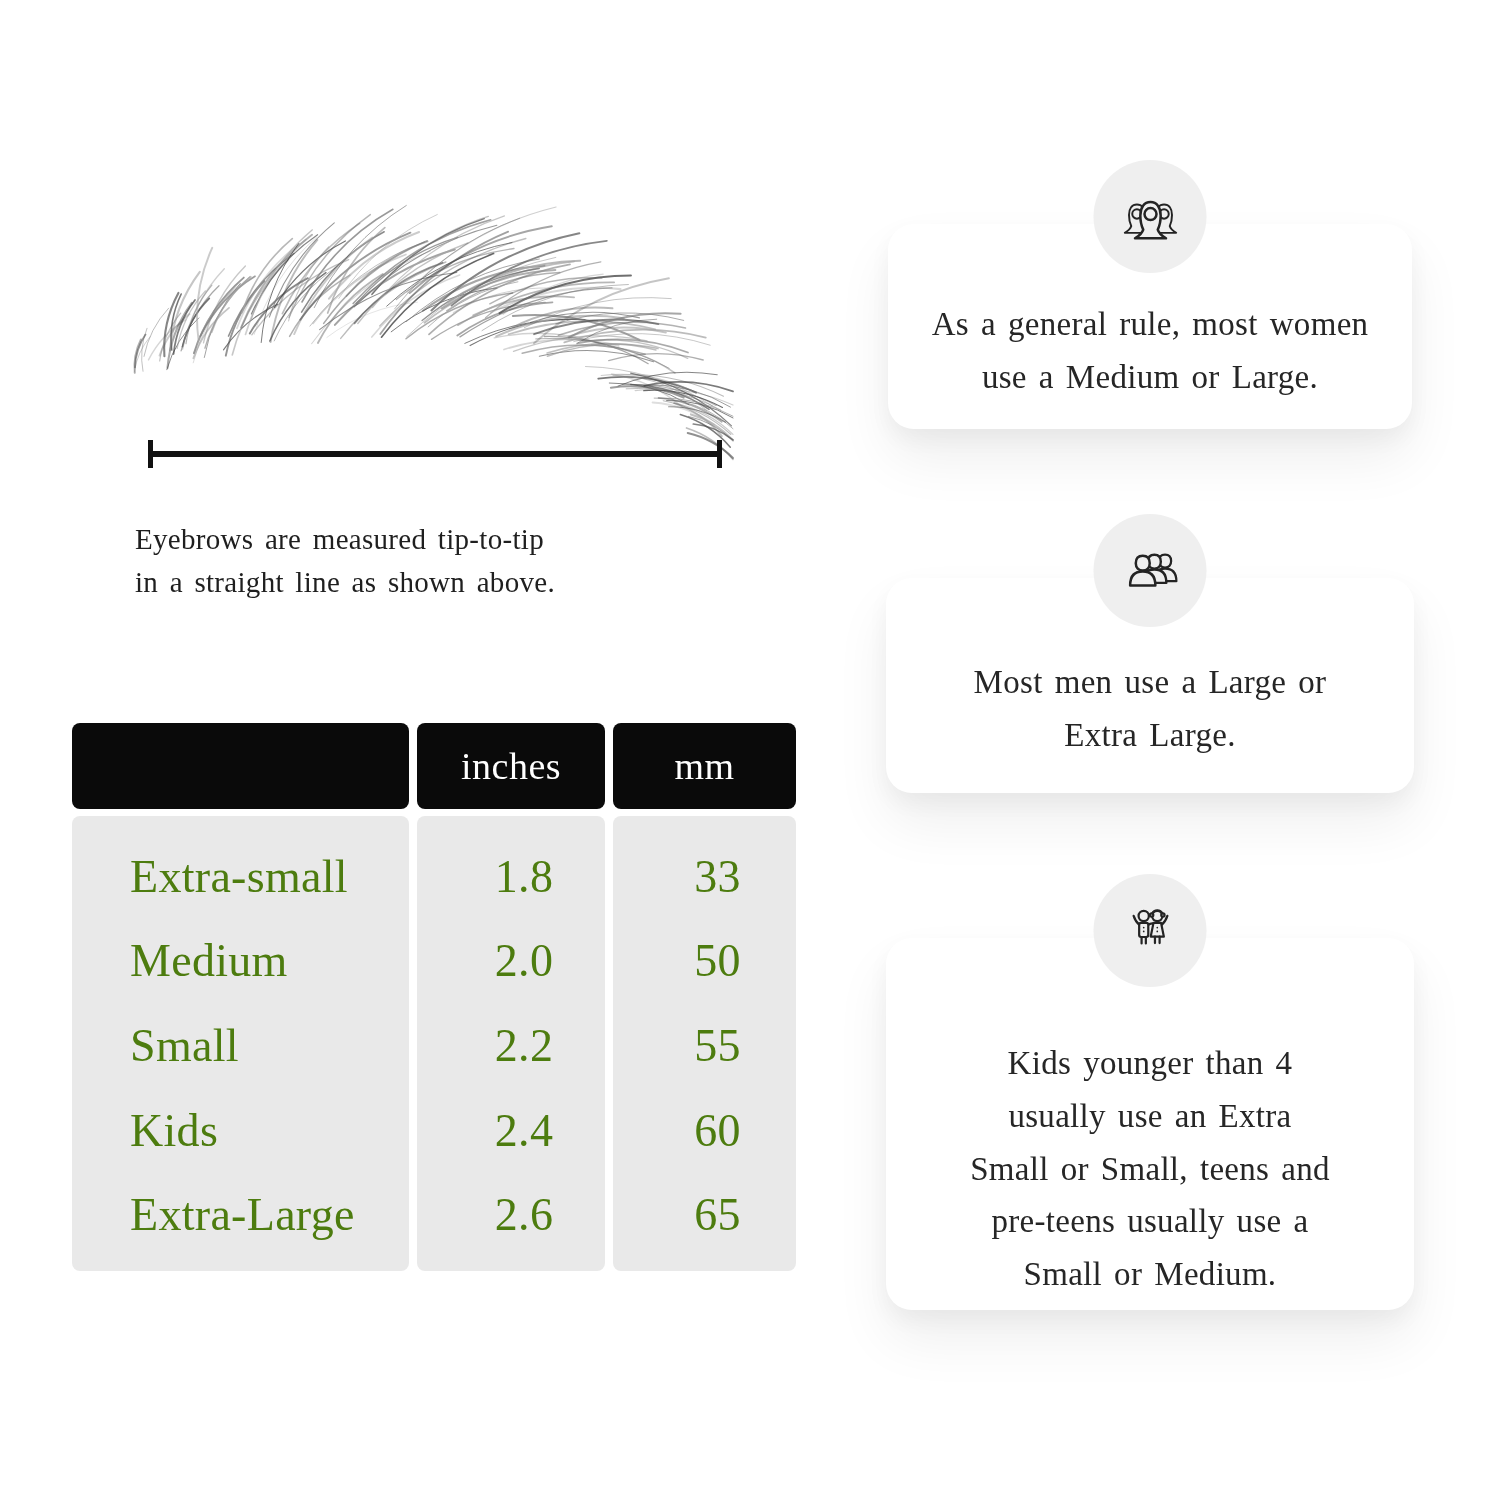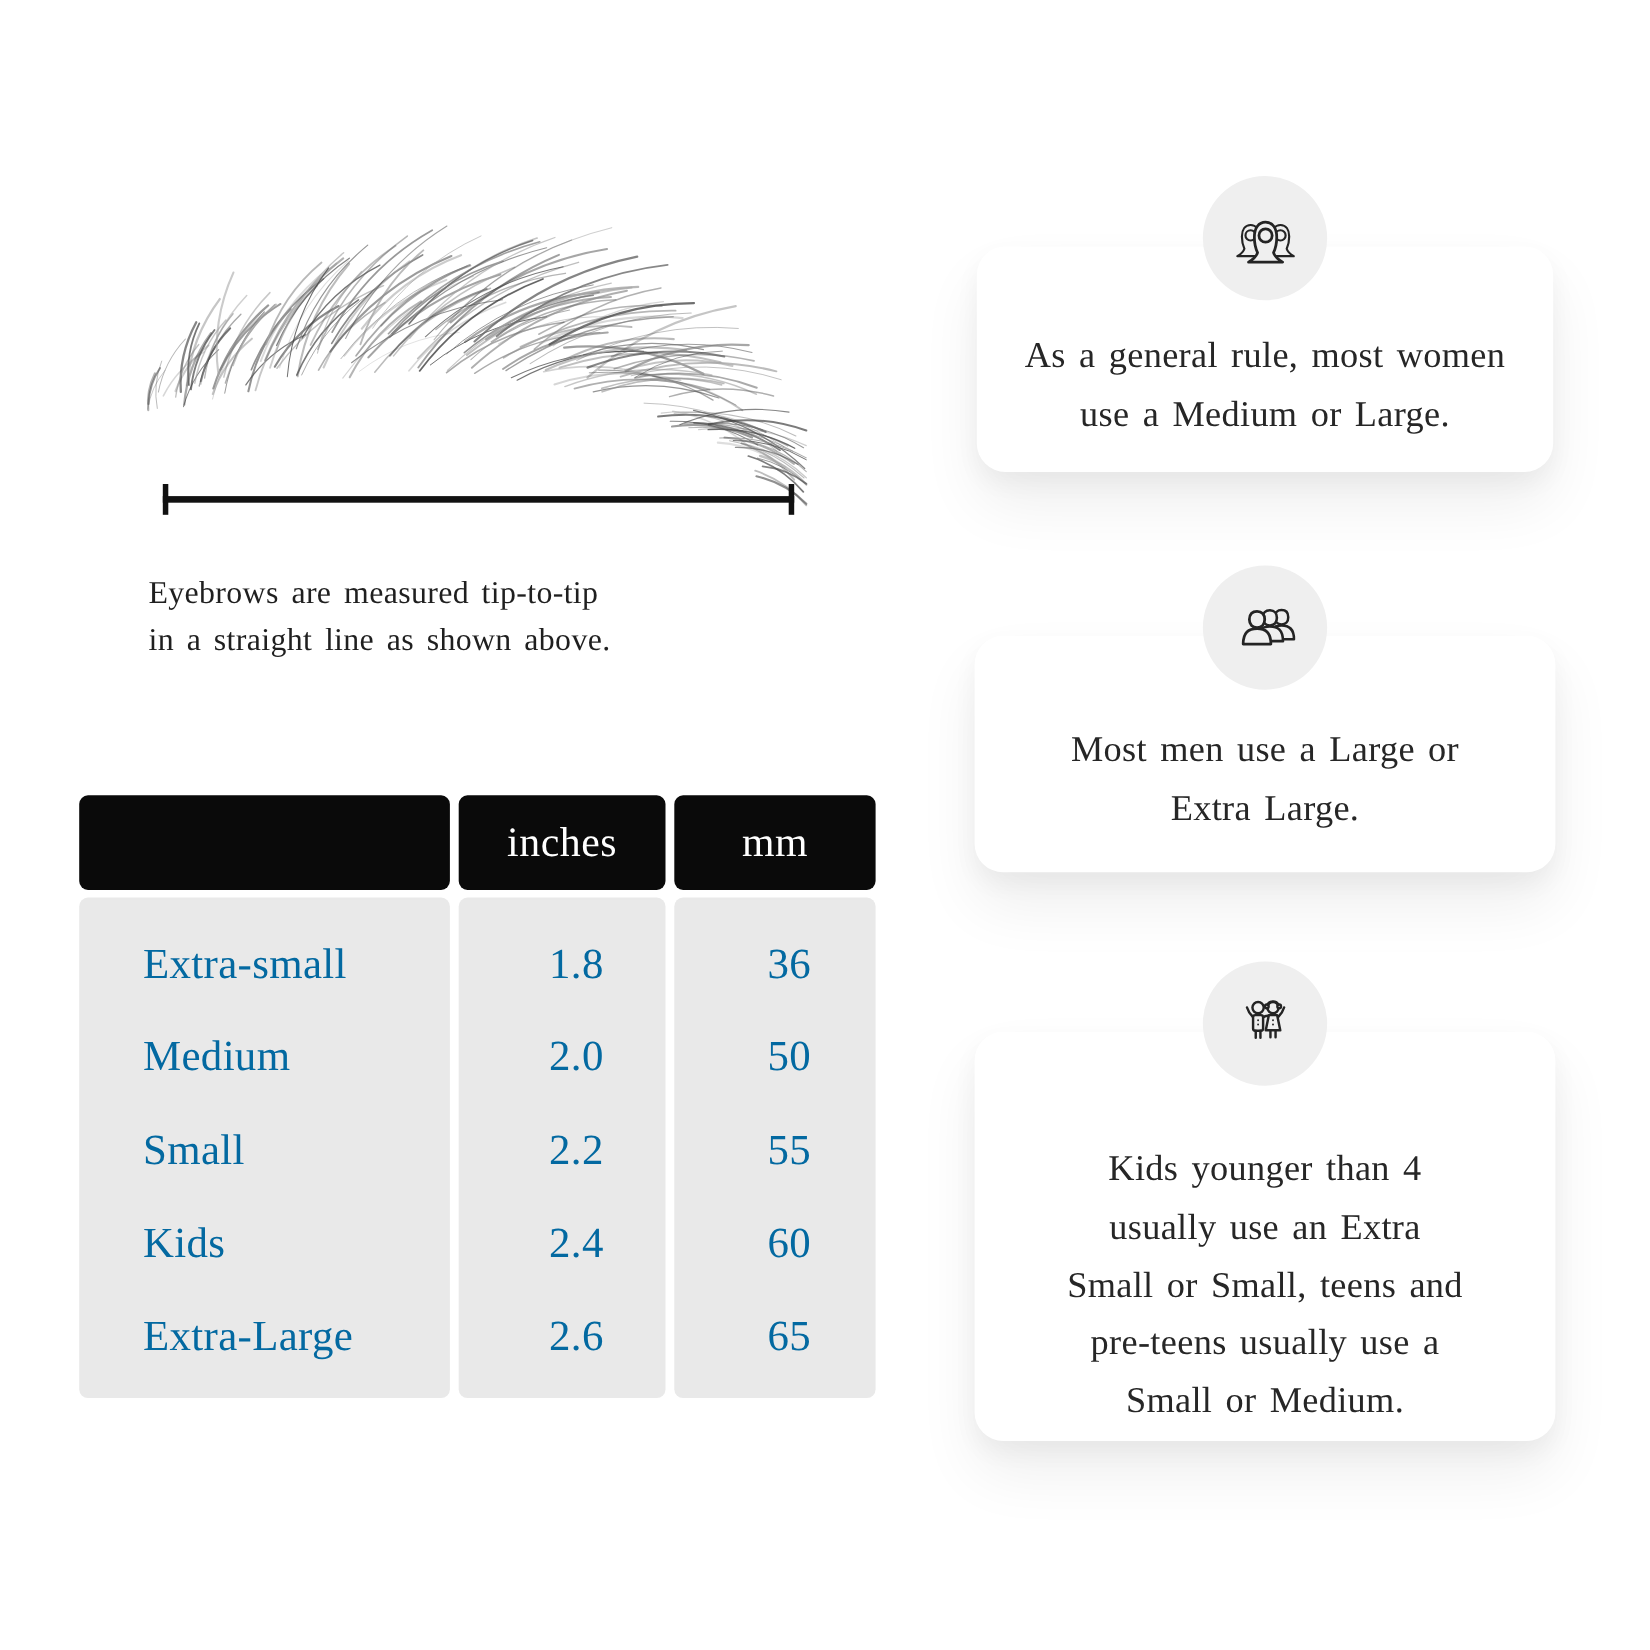--- a/index.html
+++ b/index.html
@@ -34,21 +34,21 @@
     display:flex;align-items:center;justify-content:center;
     color:#fff;font-size:38px;letter-spacing:0.5px;
   }
   .tcol{
     height:455px;background:#e9e9e9;border-radius:8px;
     display:flex;flex-direction:column;
     padding:18px 0 14px 0;box-sizing:border-box;
   }
   .tcell{
     flex:1;display:flex;align-items:center;
-    font-size:39px;color:#0369a1;letter-spacing:0.3px;
+    font-size:46px;color:#4d7c0f;letter-spacing:0.3px;
   }
   .tcol.labels .tcell{padding-left:58px;}
   .tcol.nums .tcell{justify-content:center;padding-left:26px;}
 
   
   .card{
     position:absolute;background:#ffffff;border-radius:26px;
     box-shadow:0 30px 55px rgba(0,0,0,0.065),0 10px 22px rgba(0,0,0,0.045);
     display:flex;align-items:center;justify-content:center;text-align:center;
     box-sizing:border-box;
@@ -272,21 +272,21 @@
       <div class="tcell">Extra-Large</div>
     </div>
     <div class="tcol nums">
       <div class="tcell">1.8</div>
       <div class="tcell">2.0</div>
       <div class="tcell">2.2</div>
       <div class="tcell">2.4</div>
       <div class="tcell">2.6</div>
     </div>
     <div class="tcol nums">
-      <div class="tcell">36</div>
+      <div class="tcell">33</div>
       <div class="tcell">50</div>
       <div class="tcell">55</div>
       <div class="tcell">60</div>
       <div class="tcell">65</div>
     </div>
   </div>
 
   <div class="card card2">
     <div class="badge">
       <svg viewBox="0 0 64 64" fill="none" stroke="#242424" stroke-width="2.6" stroke-linejoin="round" stroke-linecap="round">

